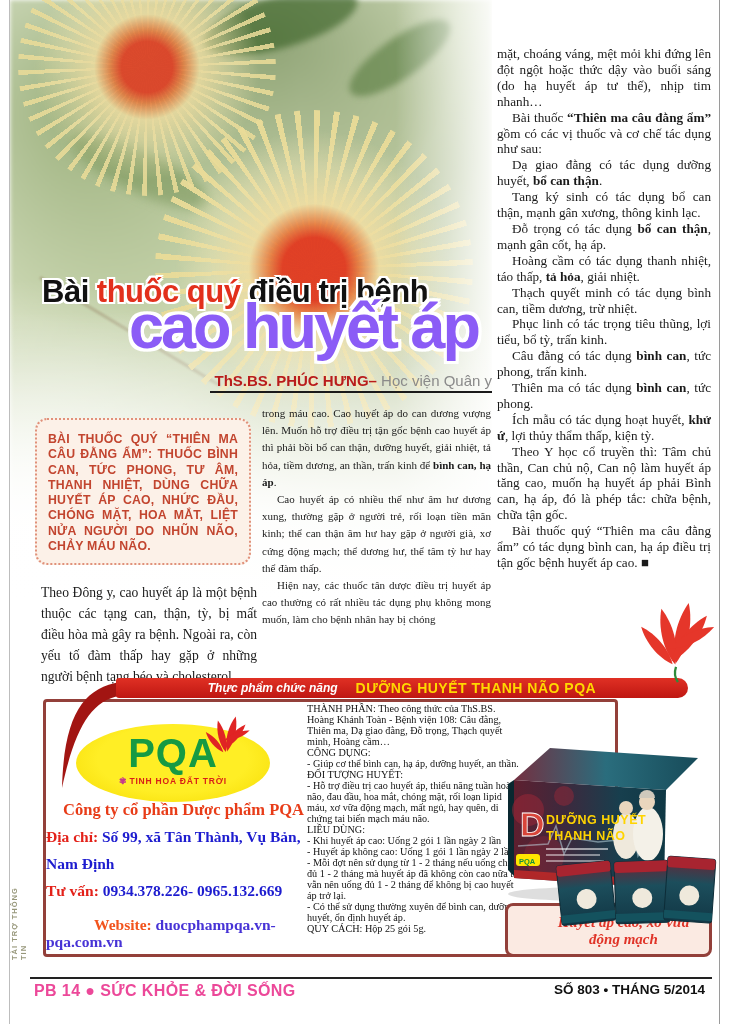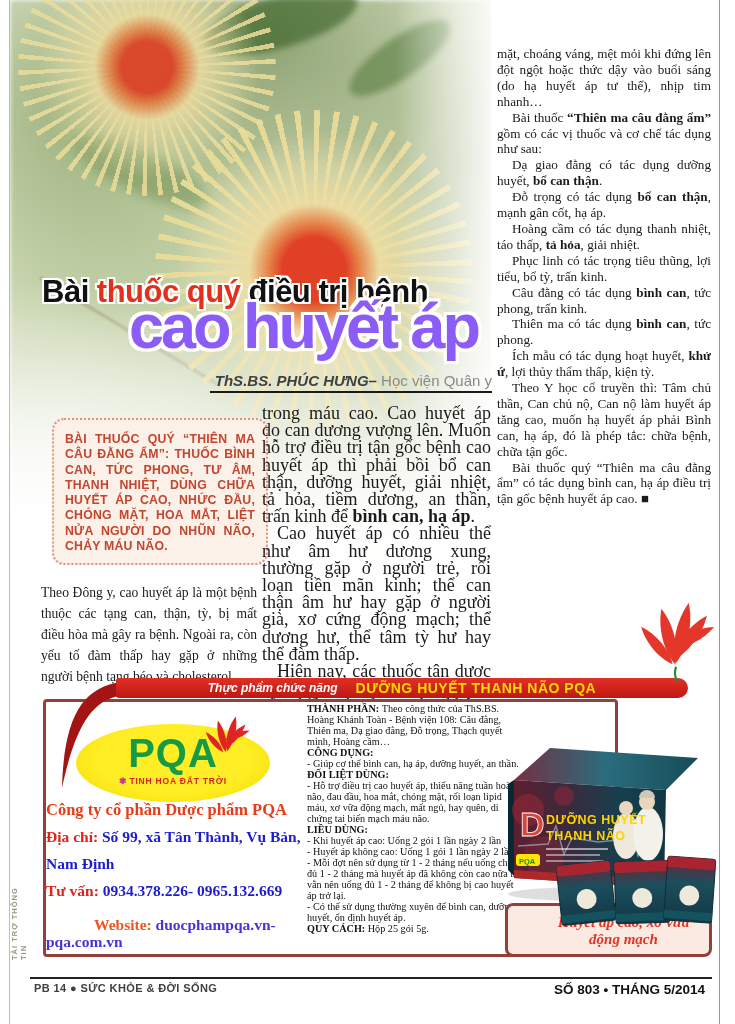--- a/index.html
+++ b/index.html
@@ -40,33 +40,33 @@
   
   .stroke-w{text-shadow:-2px -2px 0 #fff,2px -2px 0 #fff,-2px 2px 0 #fff,2px 2px 0 #fff,-2px 0 0 #fff,2px 0 0 #fff,0 -2px 0 #fff,0 2px 0 #fff;}
   .stroke-w3{text-shadow:-3px -3px 0 #fff,3px -3px 0 #fff,-3px 3px 0 #fff,3px 3px 0 #fff,-3px 0 0 #fff,3px 0 0 #fff,0 -3px 0 #fff,0 3px 0 #fff;}
   .title1{left:42px;top:274px;font-family:"Liberation Sans",sans-serif;font-weight:800;
           font-size:31px;letter-spacing:-.5px;color:#111;white-space:nowrap;}
   .title1 .red{color:#e2301c;}
   .title2{right:257px;top:295px;font-family:"Liberation Sans",sans-serif;font-weight:800;
           font-size:63px;line-height:1;letter-spacing:-3px;color:#8b5cf6;white-space:nowrap;}
   .byline{left:210px;top:372px;width:282px;text-align:right;border-bottom:2px solid #1a1a1a;
           padding-bottom:2px;font-family:"Liberation Sans",sans-serif;font-size:15px;white-space:nowrap;}
-  .byline .author{font-weight:800;color:#404040;font-style:italic;}
+  .byline .author{font-weight:800;color:#b91c1c;}
   .byline .affil{font-weight:400;color:#8a8a8a;}
 
   
   .bodycol{text-align:justify;}
   .bodycol p{margin:0;text-indent:15px;}
   .bodycol p:first-child{text-indent:0;}
   .col-right{left:497px;top:46px;width:214px;font-size:13.2px;line-height:15.9px;}
-  .col-mid{left:262px;top:405px;width:229px;font-size:18px;line-height:17.2px;}
+  .col-mid{left:262px;top:405px;width:229px;font-size:11px;line-height:17.2px;}
   .col-left{left:41px;top:582px;width:216px;font-size:13.6px;line-height:21px;}
   .col-left p{text-indent:15px;}
 
-  .hl-box{left:52px;top:418px;width:216px;height:147px;box-sizing:border-box;
+  .hl-box{left:35px;top:418px;width:216px;height:147px;box-sizing:border-box;
           border:2px dotted #e0917a;border-radius:12px;background:#fcf1e8;padding:12px 11px;
           font-family:"Liberation Sans",sans-serif;font-weight:700;font-size:12.3px;line-height:15.3px;
           letter-spacing:.2px;color:#c2452f;text-align:justify;}
 
   .lotus-art{left:628px;top:596px;width:96px;height:88px;z-index:6;}
 
   
   .ribbon-tail{left:56px;top:680px;width:64px;height:112px;z-index:2;}
   .ribbon{left:116px;top:678px;width:572px;height:20px;z-index:3;
           background:linear-gradient(#e03024,#bf1712);border-radius:3px 10px 10px 3px;
@@ -80,44 +80,44 @@
   .logo-oval{left:76px;top:724px;width:194px;height:78px;background:radial-gradient(ellipse at 50% 45%,#ffee25 55%,#f4d900);
              border-radius:50%;z-index:2;text-align:center;}
   .logo-pqa{margin-top:9px;font-family:"Liberation Sans",sans-serif;font-weight:800;font-size:40px;
             line-height:1;color:#169a43;letter-spacing:1px;}
   .logo-tag{margin-top:3px;font-family:"Liberation Sans",sans-serif;font-weight:800;font-size:8.5px;
             letter-spacing:.8px;color:#d81f18;}
   .logo-tag .fl{font-size:9px;color:#c53a8a;margin-right:2px;}
   .logo-lotus{position:absolute;right:14px;top:-12px;width:58px;height:52px;}
   .contact{left:46px;top:801px;width:258px;z-index:2;font-weight:700;font-size:15.5px;line-height:17px;}
   .contact p{margin:0 0 10px;}
-  .contact p:first-child{text-align:left;font-size:16.5px;}
+  .contact p:first-child{text-align:right;font-size:16.5px;}
   .contact p:last-child{margin-top:17px;}
   .seg-company{color:#e83c18;}
   .seg-lbl{color:#e32119;}
   .seg-val{color:#1d1ccf;}
   .seg-lblw{color:#f2541d;padding-left:48px;}
   .seg-valw{color:#4733d6;}
   .ad-info{left:307px;top:703px;width:215px;z-index:2;font-size:10.2px;line-height:11px;text-align:left;color:#111;}
   .ad-info p{margin:0;}
-  .ad-info b{font-weight:700;text-align:right;}
+  .ad-info b{font-weight:400;text-align:right;}
   .caption-panel{left:505px;top:903px;width:207px;height:54px;box-sizing:border-box;z-index:3;
                  background:#fbeae2;border:3px solid #93403a;border-radius:8px;
                  display:flex;align-items:center;justify-content:center;}
   .caption-panel .cap{padding:2px 4px 0 34px;text-align:center;font-style:italic;font-weight:700;
                       font-size:15px;line-height:17px;color:#e03428;}
   .product{left:498px;top:724px;width:222px;height:206px;z-index:4;}
   .side-note{left:10px;top:876px;width:14px;height:84px;writing-mode:vertical-rl;transform:rotate(180deg);
              font-family:"Liberation Sans",sans-serif;font-weight:700;font-size:7.5px;letter-spacing:1px;
              color:#97977a;z-index:2;}
 
   
   .footer-rule{left:30px;top:977px;width:682px;border-top:2px solid #222;}
   .footer-left{left:34px;top:982px;font-family:"Liberation Sans",sans-serif;font-weight:800;
-               font-size:11px;letter-spacing:.4px;color:#404040;}
+               font-size:16px;letter-spacing:.4px;color:#ec4899;}
   .footer-right{right:30px;top:982px;font-family:"Liberation Sans",sans-serif;font-weight:700;
                 font-size:13.5px;color:#111;}
 </style>
 </head>
 <body>
 
 <div id="page">
   <div class="edge edge-l"></div>
   <div class="edge edge-r"></div>
 
@@ -147,22 +147,24 @@
     </div>
   <div class="abs bodycol col-mid">
       <p><span>trong máu cao. Cao huyết áp do can dương vượng lên. Muốn hỗ trợ điều trị tận gốc bệnh cao huyết áp thì phải bồi bổ can thận, dưỡng huyết, giải nhiệt, tả hỏa, tiềm dương, an thần, trấn kinh để </span><b>bình can, hạ áp</b><span>.</span></p>
       <p><span>Cao huyết áp có nhiều thể như âm hư dương xung, thường gặp ở người trẻ, rối loạn tiền mãn kinh; thể can thận âm hư hay gặp ở người già, xơ cứng động mạch; thể dương hư, thể tâm tỳ hư hay thể đàm thấp.</span></p>
       <p><span>Hiện nay, các thuốc tân dược điều trị huyết áp cao thường có rất nhiều tác dụng phụ không mong muốn, làm cho bệnh nhân hay bị chóng</span></p>
     </div>
   <div class="abs bodycol col-right">
       <p><span>mặt, choáng váng, mệt mỏi khi đứng lên đột ngột hoặc thức dậy vào buổi sáng (do hạ huyết áp tư thế), nhịp tim nhanh…</span></p>
       <p><span>Bài thuốc </span><b>“Thiên ma câu đằng ẩm”</b><span> gồm có các vị thuốc và cơ chế tác dụng như sau:</span></p>
       <p><span>Dạ giao đằng có tác dụng dưỡng huyết, </span><b>bổ can thận</b><span>.</span></p>
+      <p><span>Tang ký sinh có tác dụng bổ can thận, mạnh gân xương, thông kinh lạc.</span></p>
       <p><span>Đỗ trọng có tác dụng </span><b>bổ can thận</b><span>, mạnh gân cốt, hạ áp.</span></p>
       <p><span>Hoàng cầm có tác dụng thanh nhiệt, táo thấp, </span><b>tả hỏa</b><span>, giải nhiệt.</span></p>
+      <p><span>Thạch quyết minh có tác dụng bình can, tiềm dương, trừ nhiệt.</span></p>
       <p><span>Phục linh có tác trọng tiêu thũng, lợi tiểu, bổ tỳ, trấn kinh.</span></p>
       <p><span>Câu đằng có tác dụng </span><b>bình can</b><span>, tức phong, trấn kinh.</span></p>
       <p><span>Thiên ma có tác dụng </span><b>bình can</b><span>, tức phong.</span></p>
       <p><span>Ích mẫu có tác dụng hoạt huyết, </span><b>khử ứ</b><span>, lợi thủy thẩm thấp, kiện tỳ.</span></p>
       <p><span>Theo Y học cổ truyền thì: Tâm chủ thần, Can chủ nộ, Can nộ làm huyết áp tăng cao, muốn hạ huyết áp phải Bình can, hạ áp, đó là phép tắc: chữa bệnh, chữa tận gốc.</span></p>
       <p><span>Bài thuốc quý “Thiên ma câu đằng ẩm” có tác dụng bình can, hạ áp điều trị tận gốc bệnh huyết áp cao. ■</span></p>
     </div>
 
   <svg class="abs lotus-art" viewBox="0 0 100 92">
     <g transform="rotate(12 50 70)" fill="#e5362a">
@@ -204,21 +206,21 @@
       <p><span class="seg-company">Công ty cổ phần Dược phẩm PQA</span></p>
       <p><span class="seg-lbl">Địa chỉ: </span><span class="seg-val">Số 99, xã Tân Thành, Vụ Bản,</span></p>
       <p><span class="seg-val">Nam Định</span></p>
       <p><span class="seg-lbl">Tư vấn: </span><span class="seg-val">0934.378.226- 0965.132.669</span></p>
       <p><span class="seg-lblw">Website: </span><span class="seg-valw">duocphampqa.vn-pqa.com.vn</span></p>
     </div>
   <div class="abs ad-info">
       <p><b>THÀNH PHẦN: </b><span>Theo công thức của ThS.BS. Hoàng Khánh Toàn - Bệnh viện 108: Câu đằng, Thiên ma, Dạ giao đằng, Đỗ trọng, Thạch quyết minh, Hoàng cầm…</span></p>
       <p><b>CÔNG DỤNG:</b></p>
       <p><span>- Giúp cơ thể bình can, hạ áp, dưỡng huyết, an thần.</span></p>
-      <p><b>ĐỐI LIỆT DÙNG:</b></p>
+      <p><b>ĐỐI TƯỢNG HUYẾT:</b></p>
       <p><span>- Hỗ trợ điều trị cao huyết áp, thiểu năng tuần hoàn não, đau đầu, hoa mắt, chóng mặt, rối loạn lipid máu, xơ vữa động mạch, mất ngủ, hay quên, di chứng tai biến mạch máu não.</span></p>
       <p><b>LIỀU DÙNG:</b></p>
       <p><span>- Khi huyết áp cao: Uống 2 gói 1 lần ngày 2 lần</span></p>
       <p><span>- Huyết áp không cao: Uống 1 gói 1 lần ngày 2 lần.</span></p>
       <p><span>- Mỗi đợt nên sử dụng từ 1 - 2 tháng nếu uống chưa đủ 1 - 2 tháng mà huyết áp đã không còn cao nữa thì vẫn nên uống đủ 1 - 2 tháng để không bị cao huyết áp trở lại.</span></p>
       <p><span>- Có thể sử dụng thường xuyên để bình can, dưỡng huyết, ổn định huyết áp.</span></p>
       <p><b>QUY CÁCH: </b><span>Hộp 25 gói 5g.</span></p>
     </div>
 
   <div class="abs caption-panel">

